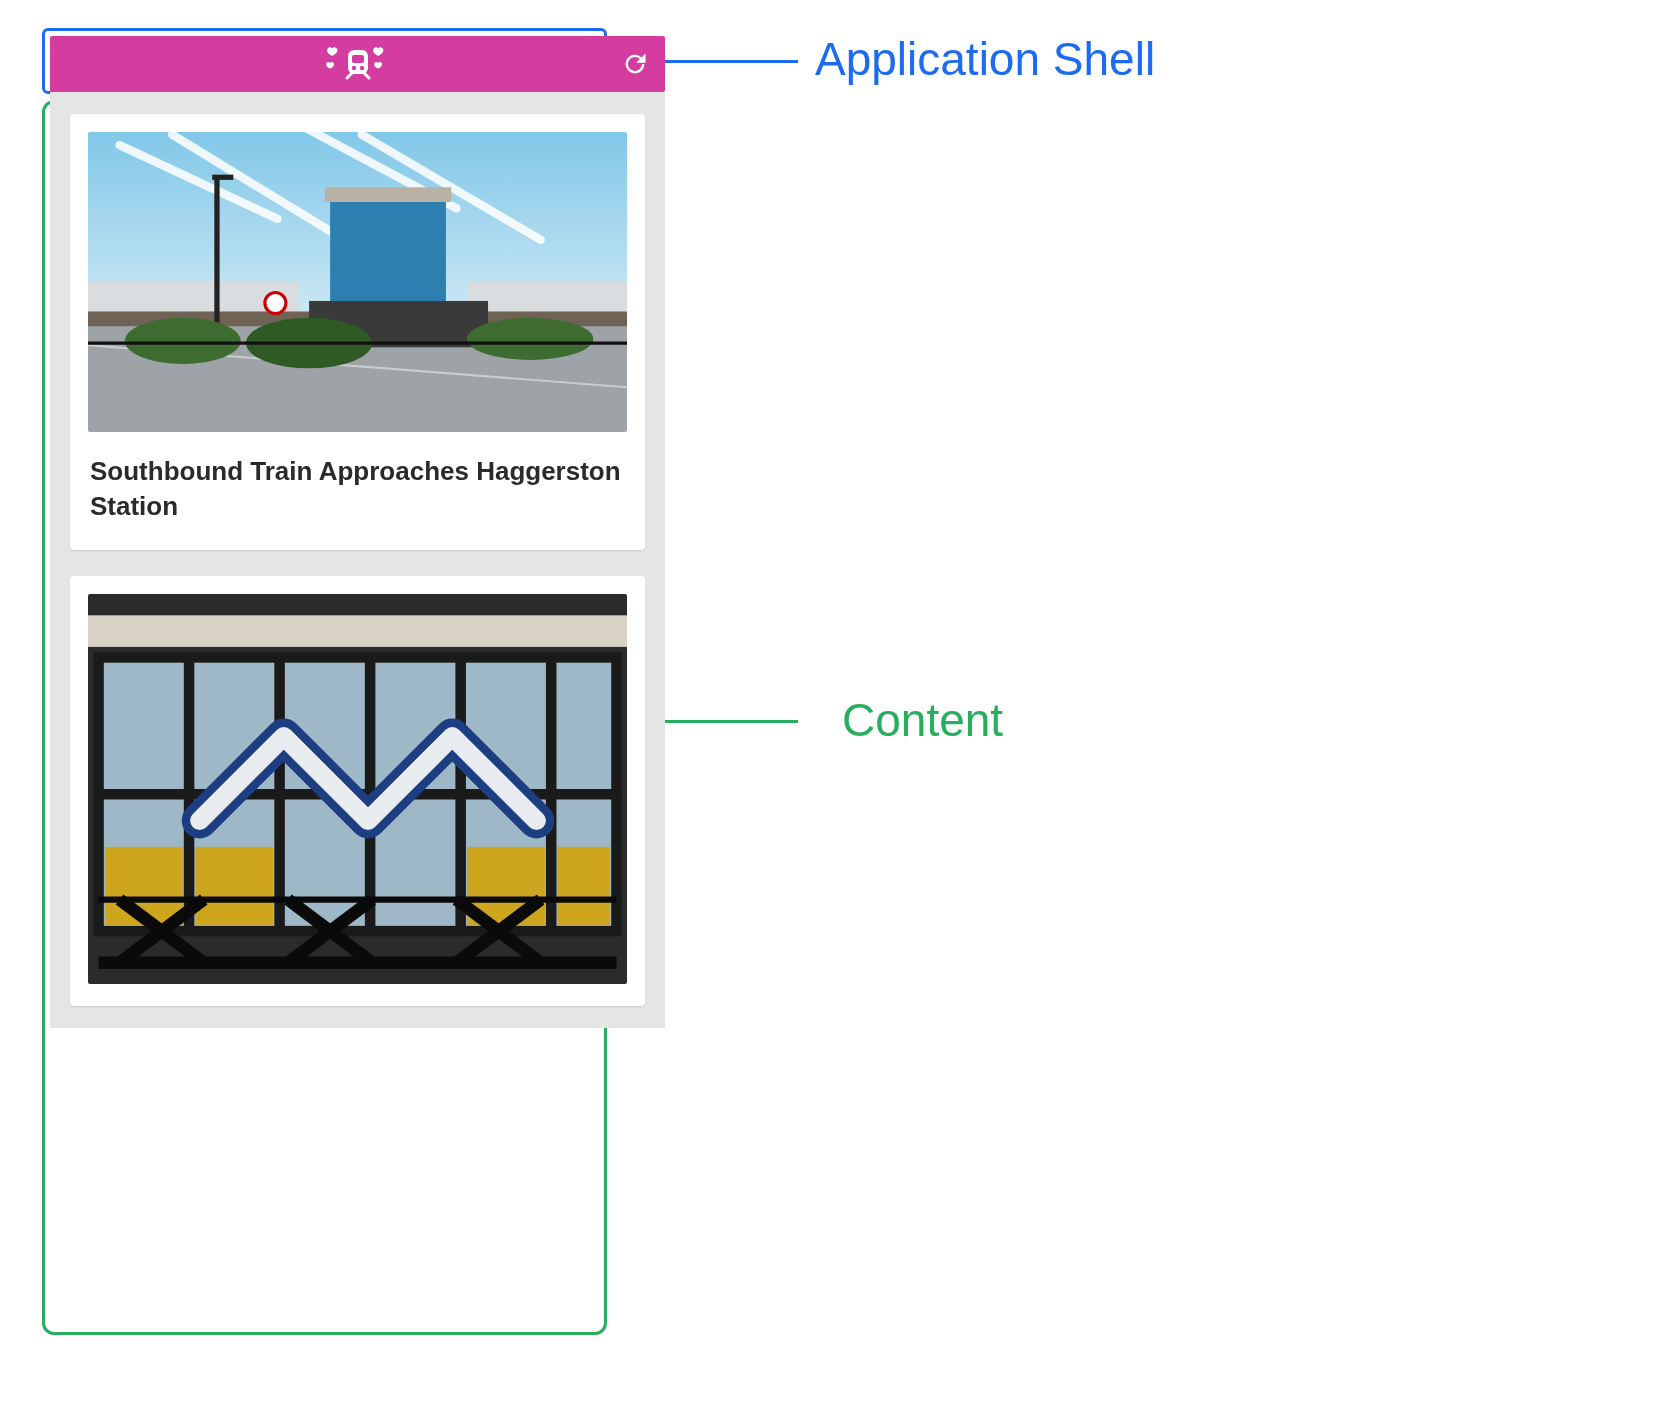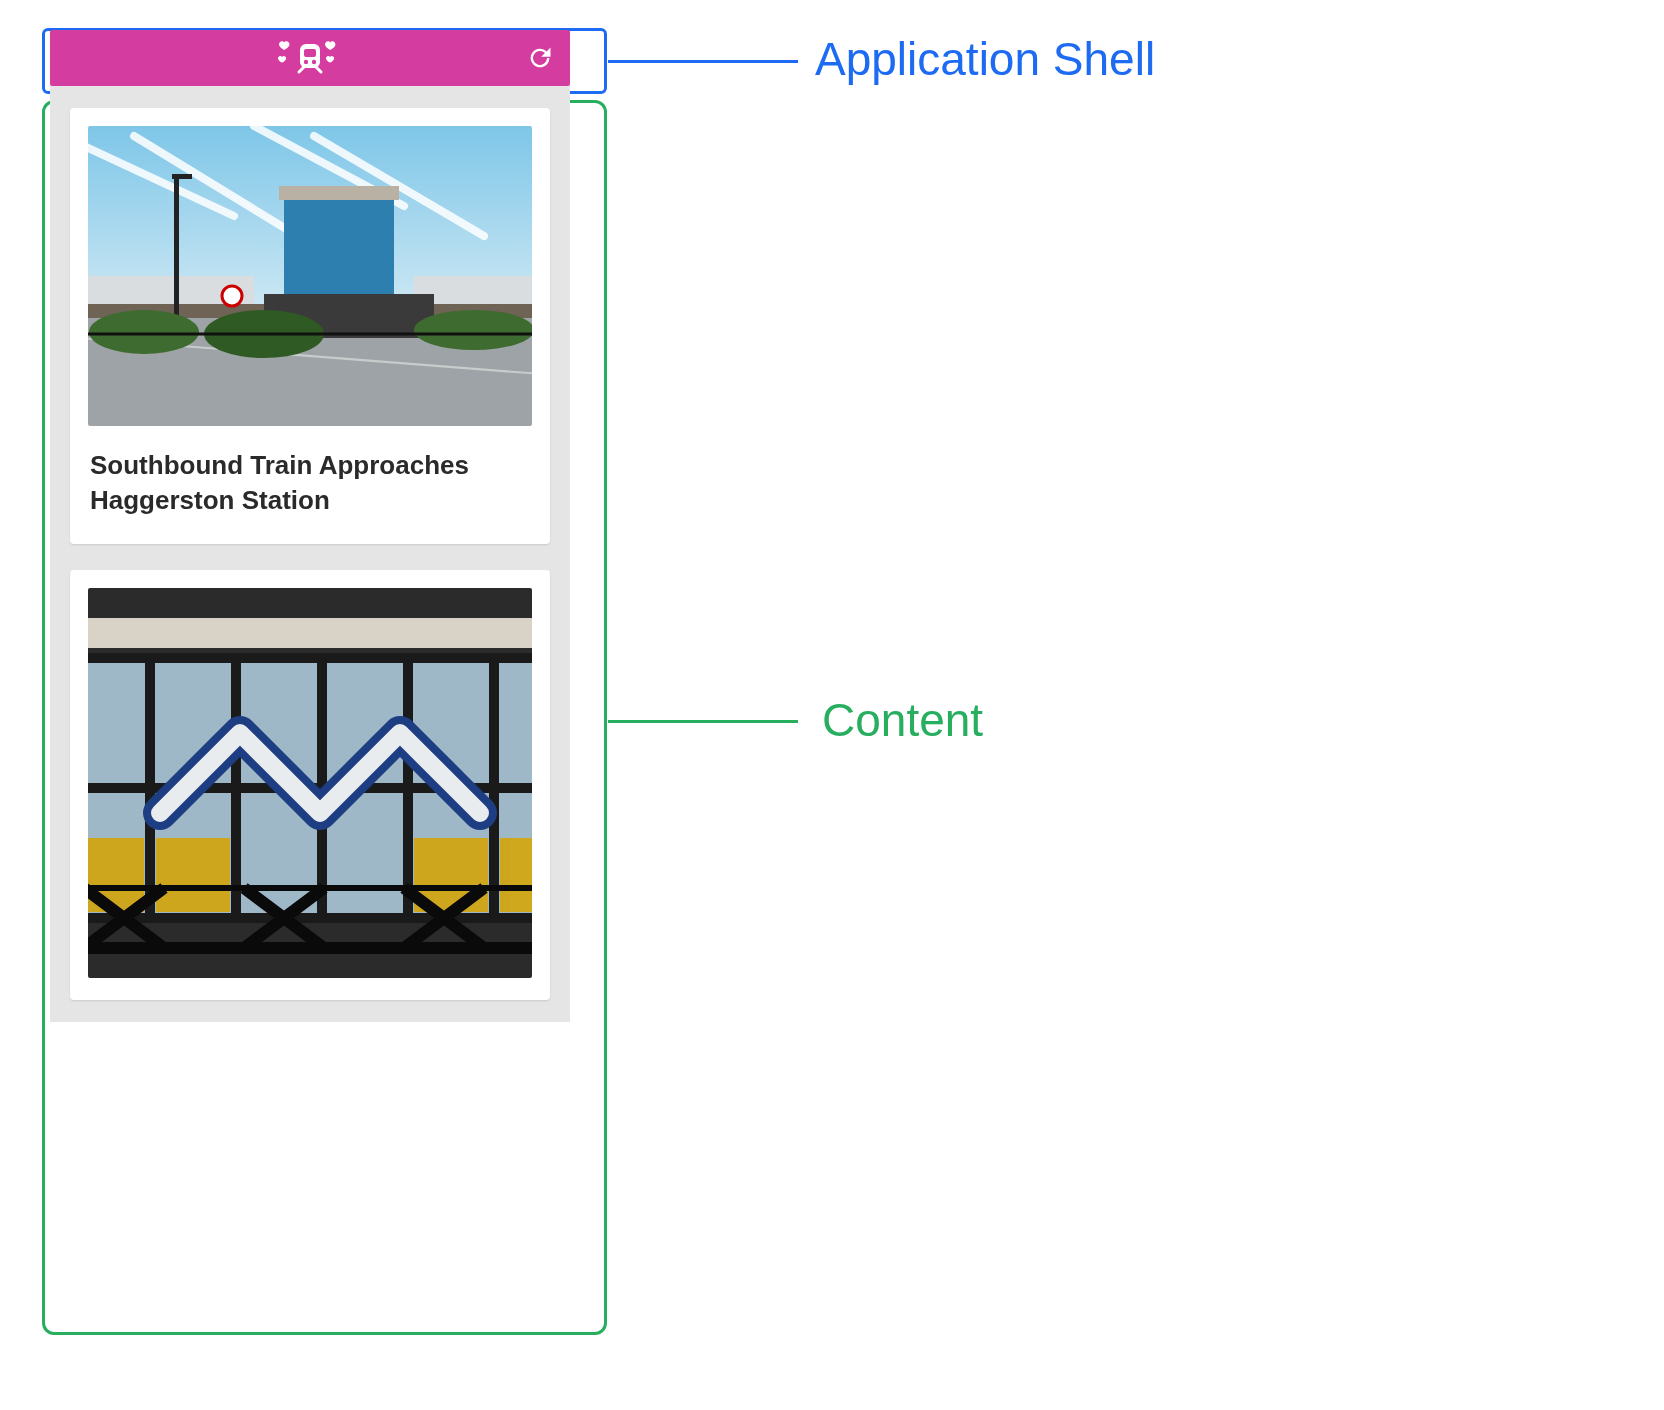--- a/index.html
+++ b/index.html
@@ -1,17 +1,17 @@
 <!DOCTYPE html>
 <html><head>
 <meta charset="utf-8">
 <style>
   html,body{margin:0;padding:0;font-family:-apple-system,BlinkMacSystemFont,"Segoe UI",Helvetica,Arial,sans-serif;background:#fff;}
   .stage{position:relative;width:1664px;height:1410px;border-radius:9px;}
-  .phone{position:absolute;left:50px;top:30px;width:520px;}
+  .phone{position:absolute;left:50px;top:36px;width:615px;}
   .shell-box{position:absolute;left:42px;top:28px;width:565px;height:66px;border:3px solid #1c6bf2;border-radius:6px;box-sizing:border-box;pointer-events:none;}
   .content-box{position:absolute;left:42px;top:100px;width:565px;height:1235px;border:3px solid #27ae5f;border-radius:12px;box-sizing:border-box;pointer-events:none;}
   .appbar{height:56px;background:#d53ca0;border-radius:2px;display:flex;align-items:center;justify-content:center;position:relative;}
   .appbar .logo{color:#fff;display:flex;align-items:center;}
   .appbar .reload{position:absolute;right:16px;top:50%;transform:translateY(-50%);color:#fff;cursor:pointer;}
   .feed{background:#e5e5e5;padding:22px 20px;display:flex;flex-direction:column;gap:26px;}
   .card{background:#fff;border-radius:4px;padding:18px 18px 22px 18px;box-shadow:0 1px 2px rgba(0,0,0,.12);}
   .thumb{width:100%;height:300px;border-radius:2px;position:relative;overflow:hidden;}
   .thumb2{height:390px;}
   .title{margin:22px 2px 4px 2px;font-size:26px;font-weight:700;color:#2a2a2a;line-height:1.35;}
@@ -29,21 +29,21 @@
 
 <div class="stage">
 
   <div class="shell-box"></div>
   <div class="content-box"></div>
 
   <div class="lead blue" style="left:608px;top:60px;width:190px;"></div>
   <div class="lead green" style="left:608px;top:720px;width:190px;"></div>
 
   <div class="lbl blue" style="left:815px;top:32px;">Application Shell</div>
-  <div class="lbl green" style="left:822px;top:693px;">Content</div>
+  <div class="lbl green" style="left:842px;top:693px;">Content</div>
 
   <div class="phone">
 
     <div class="appbar">
       <span class="logo">
         <svg width="72" height="40" viewBox="0 0 72 40">
 
           <path d="M10 15c0-2 1.5-3.5 3.3-3.5 1 0 2 .6 2.5 1.4.5-.8 1.5-1.4 2.5-1.4 1.8 0 3.3 1.5 3.3 3.5 0 3-5.8 6-5.8 6s-5.8-3-5.8-6z" fill="#fff" transform="translate(-4,-7) scale(.9)"></path>
           <path d="M10 15c0-2 1.5-3.5 3.3-3.5 1 0 2 .6 2.5 1.4.5-.8 1.5-1.4 2.5-1.4 1.8 0 3.3 1.5 3.3 3.5 0 3-5.8 6-5.8 6s-5.8-3-5.8-6z" fill="#fff" transform="translate(-3,10) scale(.7)"></path>
           <path d="M10 15c0-2 1.5-3.5 3.3-3.5 1 0 2 .6 2.5 1.4.5-.8 1.5-1.4 2.5-1.4 1.8 0 3.3 1.5 3.3 3.5 0 3-5.8 6-5.8 6s-5.8-3-5.8-6z" fill="#fff" transform="translate(42,-7) scale(.9)"></path>

